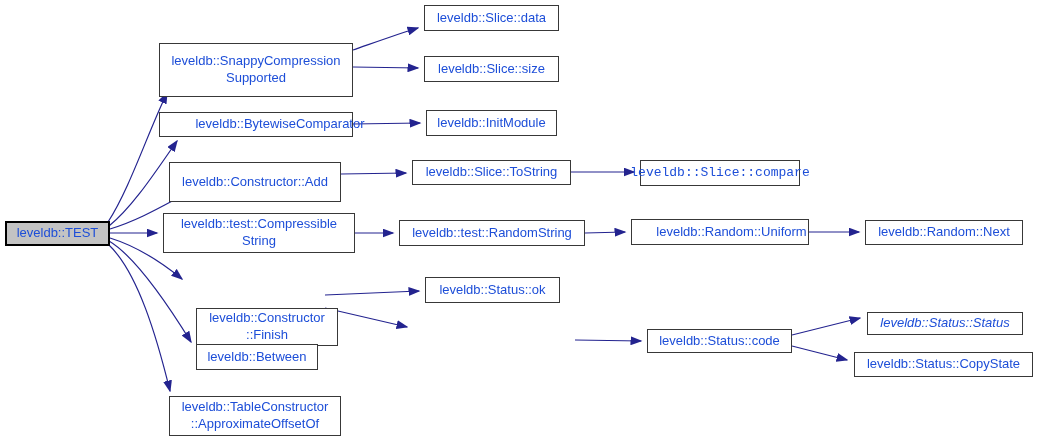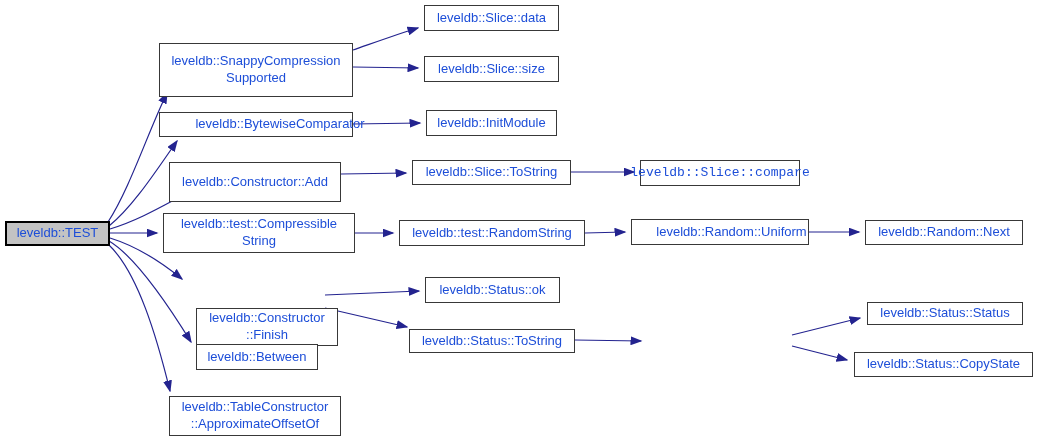--- a/index.html
+++ b/index.html
@@ -100,26 +100,26 @@
   <div class="node" style="left:424px; top:56px; width:135px; height:26px;">leveldb::Slice::size</div>
 
   <div class="node" style="left:426px; top:110px; width:131px; height:26px;">leveldb::InitModule</div>
 
   <div class="node" style="left:412px; top:160px; width:159px; height:25px;">leveldb::Slice::ToString</div>
 
   <div class="node" style="left:399px; top:220px; width:186px; height:26px;">leveldb::test::RandomString</div>
 
   <div class="node" style="left:425px; top:277px; width:135px; height:26px;">leveldb::Status::ok</div>
 
-  <div class="node" style="left:409px; top:329px; width:166px; height:24px;">leveldb::Status::ToString</div>
 
   <div class="node" style="left:640px; top:160px; width:160px; height:26px;font-family:Liberation Mono, monospace;">leveldb::Slice::compare</div>
 
   <div class="node" style="left:631px; top:219px; width:178px; height:26px;padding-left:23px;">leveldb::Random::Uniform</div>
 
+  <div class="node" style="left:647px; top:329px; width:145px; height:24px;">leveldb::Status::code</div>
 
   <div class="node" style="left:865px; top:220px; width:158px; height:25px;">leveldb::Random::Next</div>
 
-  <div class="node" style="left:867px; top:302px; width:156px; height:23px;">leveldb::Status::Status</div>
+  <div class="node" style="left:867px; top:312px; width:156px; height:23px;font-style:italic;">leveldb::Status::Status</div>
 
   <div class="node" style="left:854px; top:352px; width:179px; height:25px;">leveldb::Status::CopyState</div>
 
 </div>
 
 </body></html>

